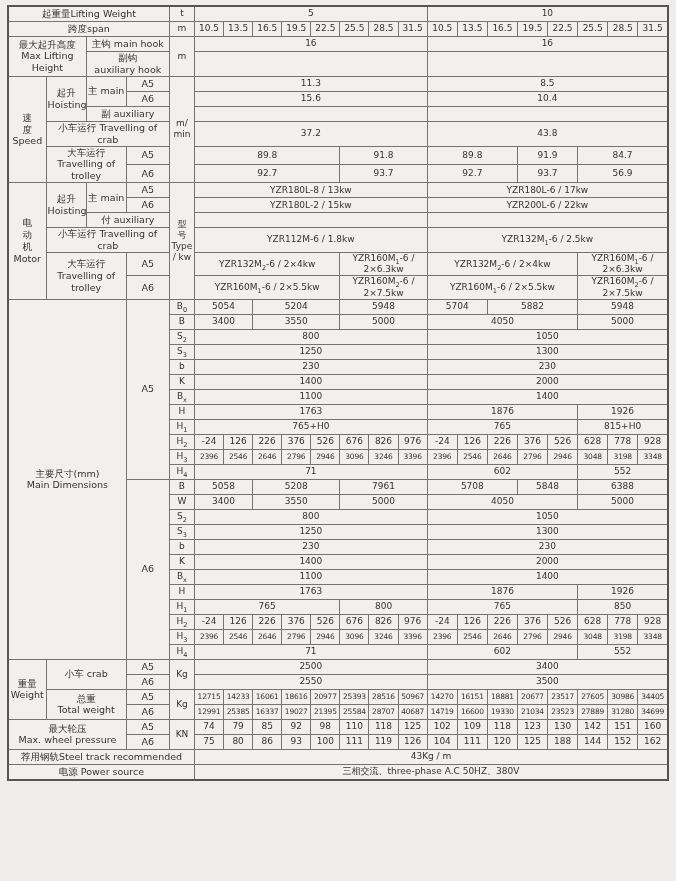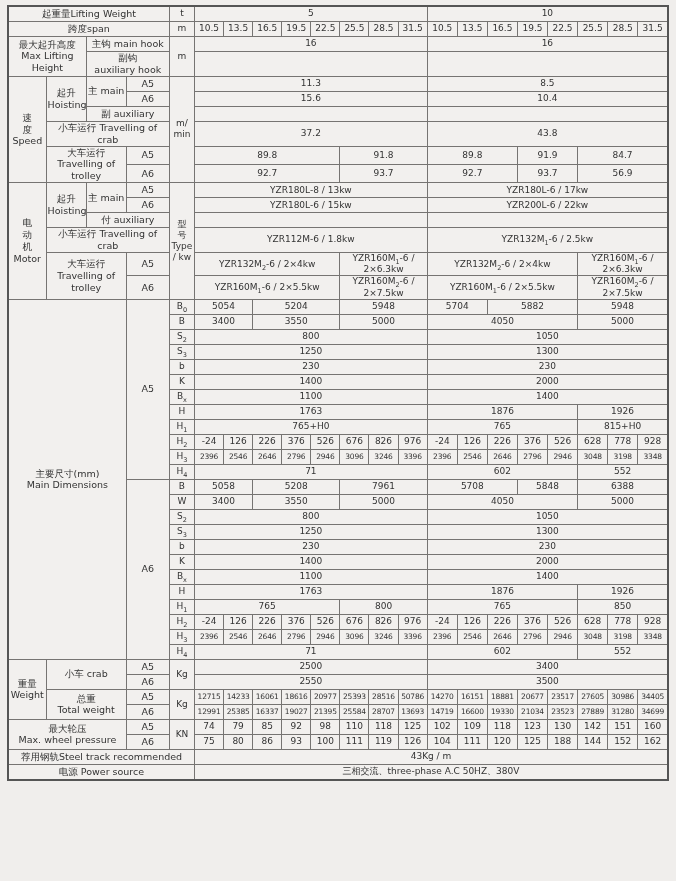--- a/index.html
+++ b/index.html
@@ -145,21 +145,21 @@
           <td rowspan="6" class="lbl">电<br>动<br>机<br>Motor</td>
           <td rowspan="3" class="lbl">起升<br>Hoisting</td>
           <td rowspan="2" class="lbl">主 main</td>
           <td class="lbl">A5</td>
           <td rowspan="6" class="lbl unit">型<br>号<br>Type<br>/ kw</td>
           <td colspan="8">YZR180L-8 / 13kw</td>
           <td colspan="8">YZR180L-6 / 17kw</td>
         </tr>
         <tr>
           <td class="lbl">A6</td>
-          <td colspan="8">YZR180L-6 / 15kw</td>
+          <td colspan="8">YZR180L-2 / 15kw</td>
           <td colspan="8">YZR200L-6 / 22kw</td>
         </tr>
         <tr>
           <td colspan="2" class="lbl">付 auxiliary</td>
           <td colspan="8"></td>
           <td colspan="8"></td>
         </tr>
         <tr>
           <td colspan="3" class="lbl">小车运行 Travelling of crab</td>
           <td colspan="8">YZR112M-6 / 1.8kw</td>
@@ -397,40 +397,40 @@
           <td colspan="2" rowspan="2" class="lbl">总重<br>Total weight</td>
           <td class="lbl">A5</td>
           <td rowspan="2" class="lbl unit">Kg</td>
           <td class="sm">12715</td>
           <td class="sm">14233</td>
           <td class="sm">16061</td>
           <td class="sm">18616</td>
           <td class="sm">20977</td>
           <td class="sm">25393</td>
           <td class="sm">28516</td>
-          <td class="sm">50786</td>
+          <td class="sm">50967</td>
           <td class="sm">14270</td>
           <td class="sm">16151</td>
           <td class="sm">18881</td>
           <td class="sm">20677</td>
           <td class="sm">23517</td>
           <td class="sm">27605</td>
           <td class="sm">30986</td>
           <td class="sm">34405</td>
         </tr>
         <tr>
           <td class="lbl">A6</td>
           <td class="sm">12991</td>
           <td class="sm">25385</td>
           <td class="sm">16337</td>
           <td class="sm">19027</td>
           <td class="sm">21395</td>
           <td class="sm">25584</td>
           <td class="sm">28707</td>
-          <td class="sm">13693</td>
+          <td class="sm">40687</td>
           <td class="sm">14719</td>
           <td class="sm">16600</td>
           <td class="sm">19330</td>
           <td class="sm">21034</td>
           <td class="sm">23523</td>
           <td class="sm">27889</td>
           <td class="sm">31280</td>
           <td class="sm">34699</td>
         </tr>
         <tr>

